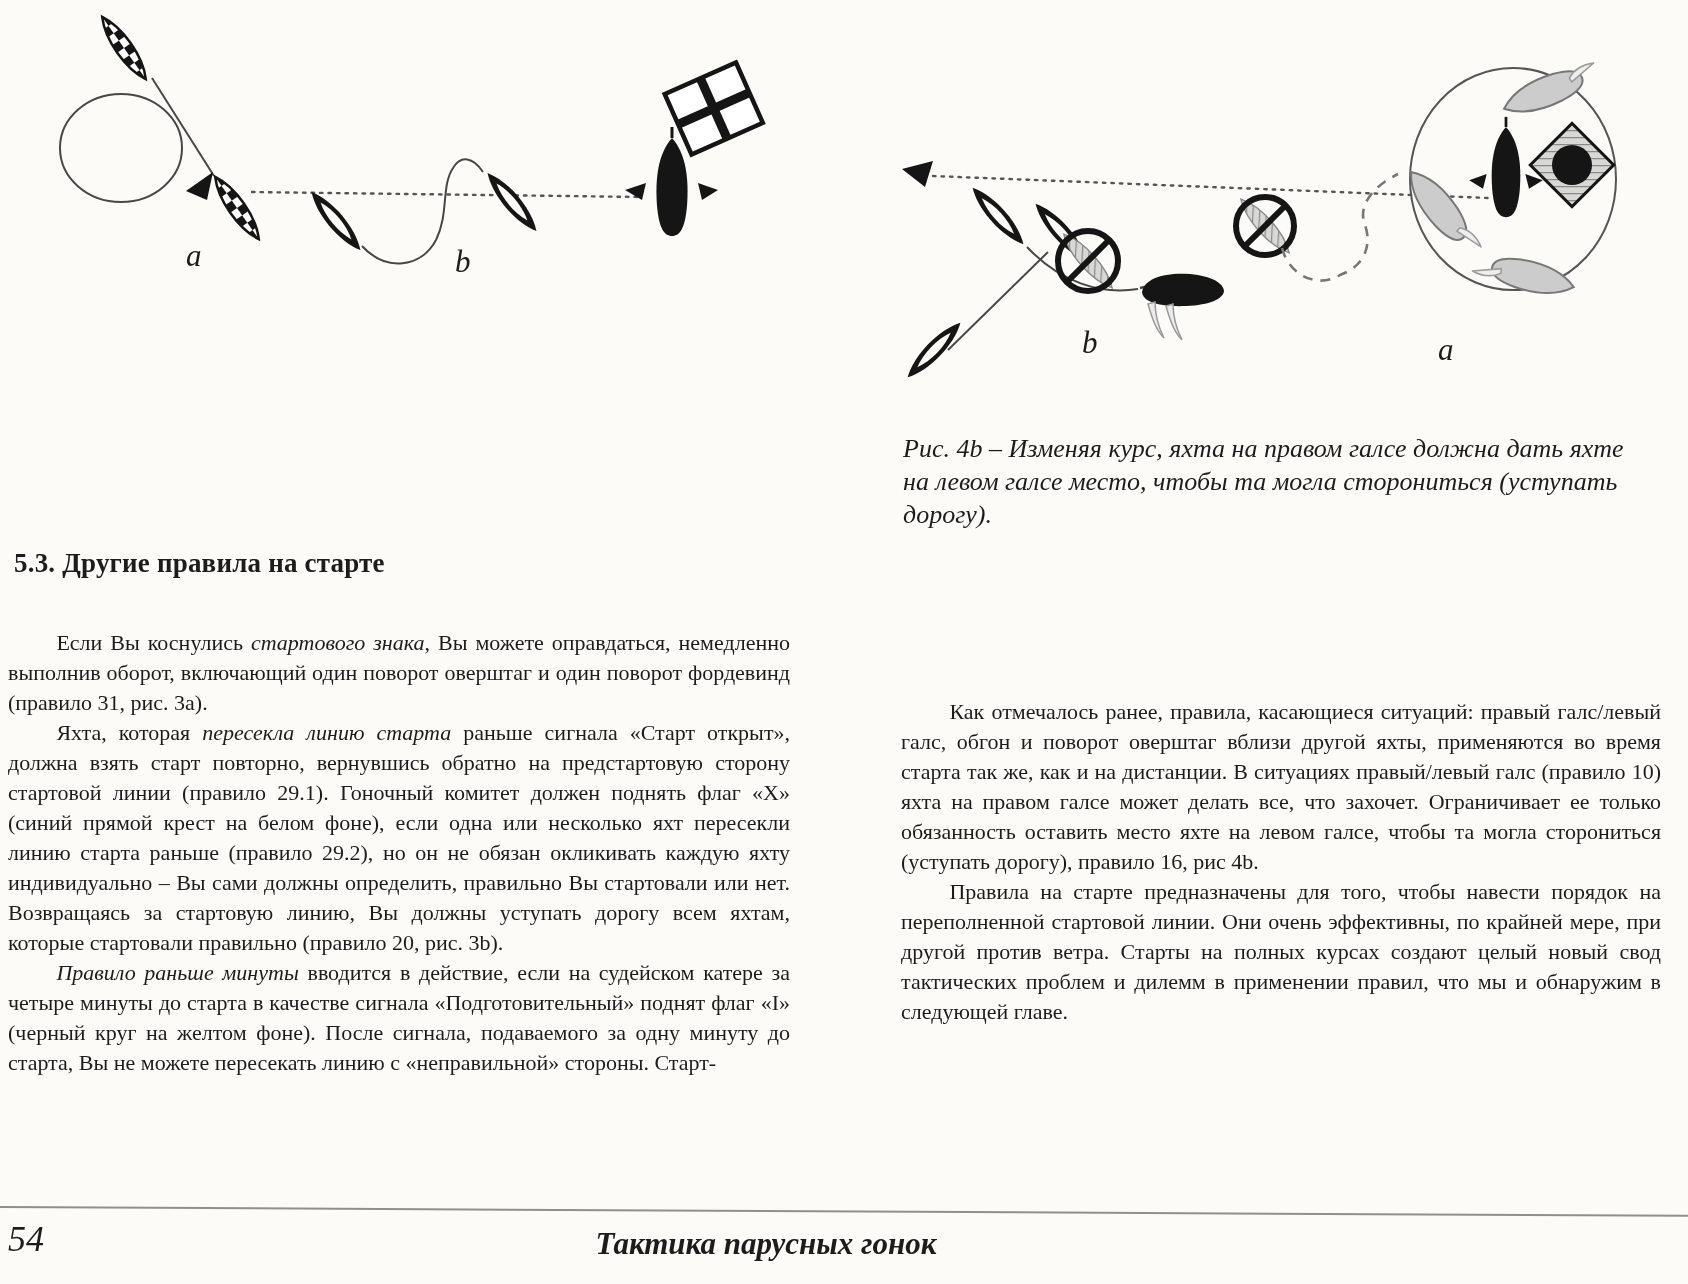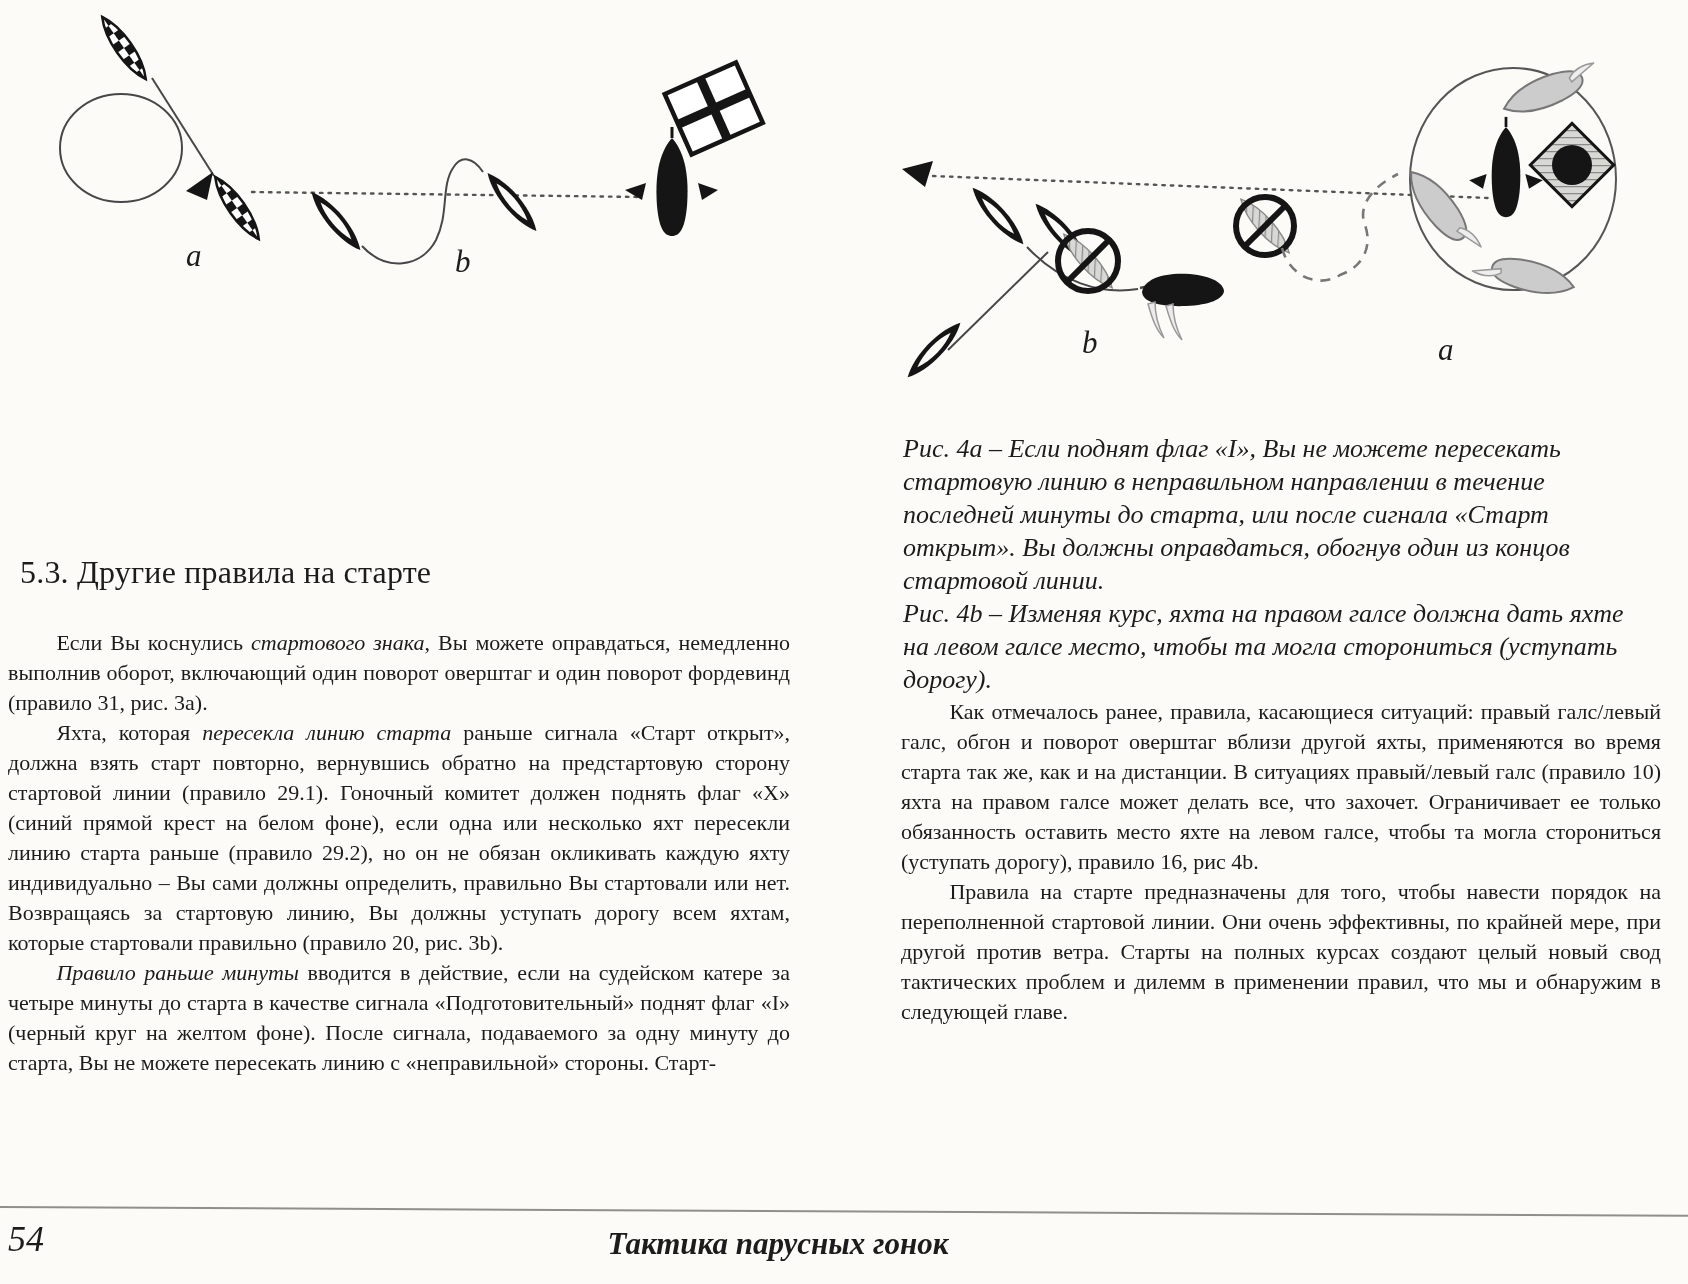--- a/index.html
+++ b/index.html
@@ -18,23 +18,23 @@
     position:absolute;
     font-style:italic;
     font-size:26px;
     line-height:35px;
   }
   .caption p{margin:0;}
   #caption3{left:18px;top:294px;width:696px;}
   #caption4{left:903px;top:432px;width:742px;line-height:33px;}
   #section-heading{
     position:absolute;left:12px;top:546px;
-    font-size:32px;font-weight:normal;
+    font-size:27px;font-weight:bold;
     letter-spacing:0.2px;
-    margin:8px;
+    margin:2px;
   }
   .body-col{
     position:absolute;
     font-size:22px;
     line-height:30px;
     text-align:justify;
   }
   #left-body{left:8px;top:628px;width:782px;}
   #right-body{left:901px;top:697px;width:760px;}
   .body-col p{margin:0;}
@@ -45,21 +45,21 @@
     background:#8f8f8b;
     transform:rotate(0.3deg);transform-origin:left center;
   }
   #page-number{
     position:absolute;left:8px;top:1218px;
     font-size:36px;font-style:italic;
   }
   #running-title{
     position:absolute;left:0;top:1226px;width:1532px;
     text-align:center;
-    font-size:31px;font-weight:bold;font-style:italic;padding-left:12px;
+    font-size:31px;font-weight:bold;font-style:italic;
   }
   .diagram-label{
     font-family:"Liberation Serif","DejaVu Serif",serif;
     font-style:italic;font-size:31px;fill:#1c1c1c;
   }
 </style>
 </head>
 <body>
 
 <div class="page">
@@ -195,21 +195,20 @@
       <rect x="-29.5" y="-29.5" width="59" height="59" transform="rotate(45)" fill="url(#hatch)" stroke="#151515" stroke-width="3"></rect>
       <circle r="20" fill="#151515"></circle>
     </g>
 
     <text class="diagram-label" x="262" y="333">b</text>
     <text class="diagram-label" x="618" y="340">a</text>
   </svg>
 
 
   <div id="caption4" class="caption">
-    <p>Рис. 4а – Если поднят флаг «I», Вы не можете пересекать стартовую линию в неправильном направлении в течение последней минуты до старта, или после сигнала «Старт открыт». Вы должны оправдаться, обогнув один из концов стартовой линии.</p>
     <p>Рис. 4b – Изменяя курс, яхта на правом галсе должна дать яхте на левом галсе место, чтобы та могла сторониться (уступать дорогу).</p>
   </div>
 
   <h1 id="section-heading">5.3. Другие правила на старте</h1>
 
   <div id="left-body" class="body-col">
     <p class="indent"><span>Если Вы коснулись </span><span class="it">стартового знака</span><span>, Вы можете оправдаться, немедленно выполнив оборот, включающий один поворот оверштаг и один поворот фордевинд (правило 31, рис. 3а).</span></p>
     <p class="indent"><span>Яхта, которая </span><span class="it">пересекла линию старта</span><span> раньше сигнала «Старт открыт», должна взять старт повторно, вернувшись обратно на предстартовую сторону стартовой линии (правило 29.1). Гоночный комитет должен поднять флаг «Х» (синий прямой крест на белом фоне), если одна или несколько яхт пересекли линию старта раньше (правило 29.2), но он не обязан окликивать каждую яхту индивидуально – Вы сами должны определить, правильно Вы стартовали или нет. Возвращаясь за стартовую линию, Вы должны уступать дорогу всем яхтам, которые стартовали правильно (правило 20, рис. 3b).</span></p>
     <p class="indent"><span class="it">Правило раньше минуты</span><span> вводится в действие, если на судейском катере за четыре минуты до старта в качестве сигнала «Подготовительный» поднят флаг «I» (черный круг на желтом фоне). После сигнала, подаваемого за одну минуту до старта, Вы не можете пересекать линию с «неправильной» стороны. Старт-</span></p>
   </div>

